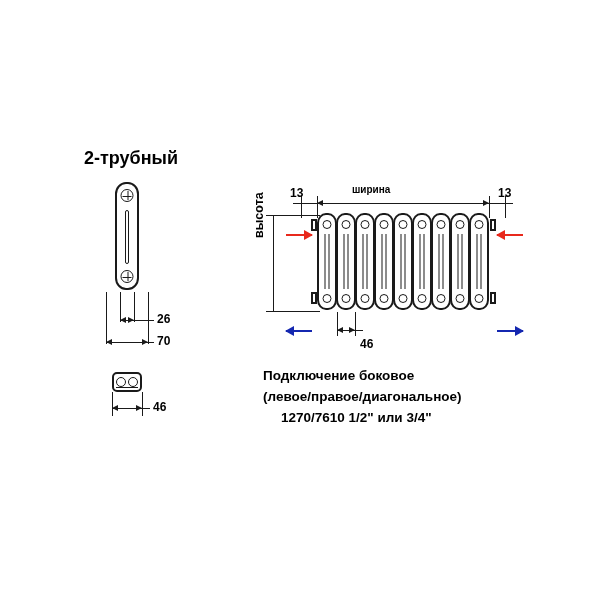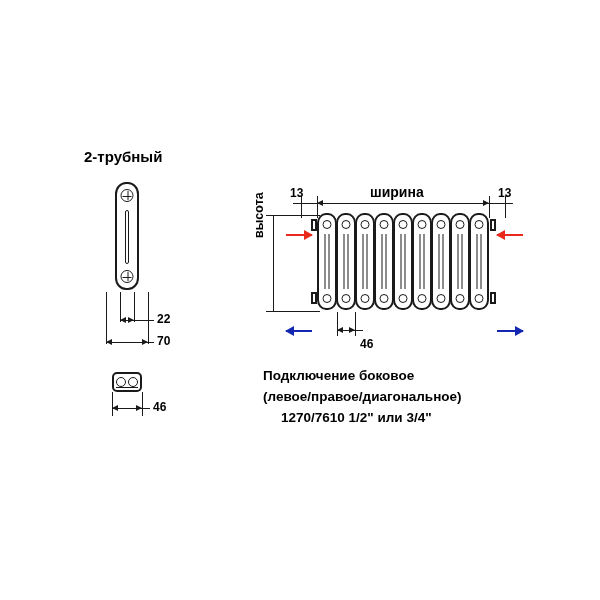--- a/index.html
+++ b/index.html
@@ -17,21 +17,21 @@
   }
   .lbl {
     position: absolute;
     color: #000000;
     font-weight: bold;
     white-space: nowrap;
   }
   .title-2tube {
     left: 84px;
     top: 148px;
-    font-size: 15px;
+    font-size: 18px;
   }
   .dim-text {
     font-size: 12px;
     font-weight: bold;
   }
   .caption {
     font-size: 13.5px;
     font-weight: bold;
   }
   .cap1 { left: 263px; top: 368px; }
@@ -244,21 +244,21 @@
     <div class="cap-circle cap-bot"></div>
   </div>
 
   <div class="vline" style="left:120px; top:292px; height:30px;"></div>
   <div class="vline" style="left:134px; top:292px; height:30px;"></div>
   <div class="vline" style="left:106px; top:292px; height:52px;"></div>
   <div class="vline" style="left:148px; top:292px; height:52px;"></div>
 
   <div class="arrowline" style="left:120px; top:320px; width:14px;"></div>
   <div class="hline" style="left:134px; top:320px; width:20px;"></div>
-  <div class="lbl dim-text" style="left:157px; top:312px;">22</div>
+  <div class="lbl dim-text" style="left:157px; top:312px;">26</div>
 
   <div class="arrowline" style="left:106px; top:342px; width:42px;"></div>
   <div class="hline" style="left:148px; top:342px; width:6px;"></div>
   <div class="lbl dim-text" style="left:157px; top:334px;">70</div>
 
   <div class="topview">
     <div class="c c1"></div>
     <div class="c c2"></div>
     <div class="bar"></div>
   </div>
@@ -267,21 +267,21 @@
   <div class="arrowline" style="left:112px; top:408px; width:30px;"></div>
   <div class="hline" style="left:142px; top:408px; width:8px;"></div>
   <div class="lbl dim-text" style="left:153px; top:400px;">46</div>
 
   <div class="vline" style="left:317px; top:196px; height:22px;"></div>
   <div class="vline" style="left:489px; top:196px; height:22px;"></div>
   <div class="vline" style="left:301px; top:196px; height:22px;"></div>
   <div class="vline" style="left:505px; top:196px; height:22px;"></div>
 
   <div class="arrowline" style="left:317px; top:203px; width:172px;"></div>
-  <div class="lbl" style="left:370px; top:184px; font-size:14px;">ширина</div>
+  <div class="lbl" style="left:352px; top:184px; font-size:10px;">ширина</div>
 
   <div class="hline" style="left:293px; top:203px; width:24px;"></div>
   <div class="lbl dim-text" style="left:290px; top:186px;">13</div>
 
   <div class="hline" style="left:489px; top:203px; width:24px;"></div>
   <div class="lbl dim-text" style="left:498px; top:186px;">13</div>
 
   <div class="hline" style="left:266px; top:215px; width:54px;"></div>
   <div class="hline" style="left:266px; top:311px; width:54px;"></div>
   <div class="vline" style="left:273px; top:215px; height:96px;"></div>

